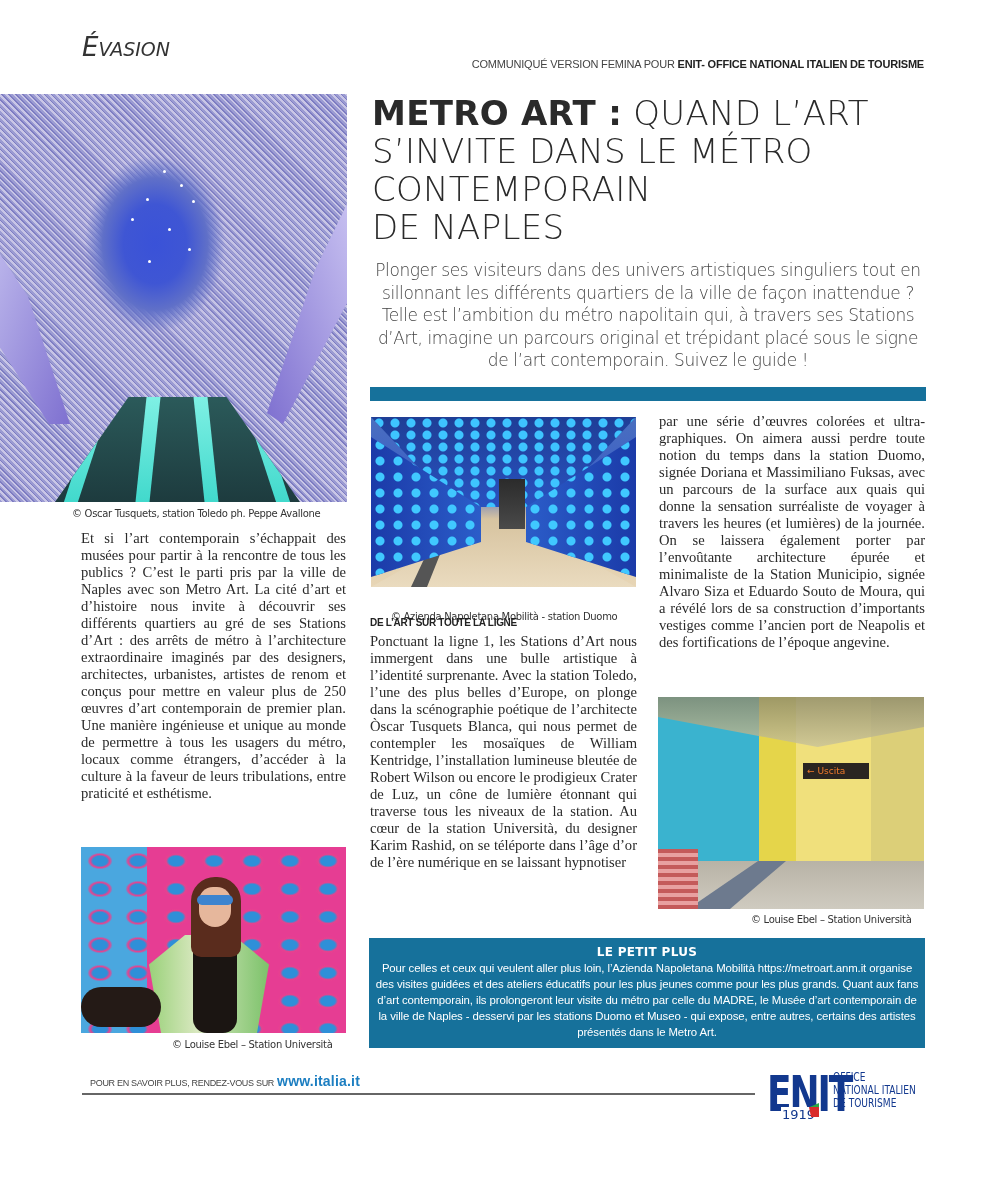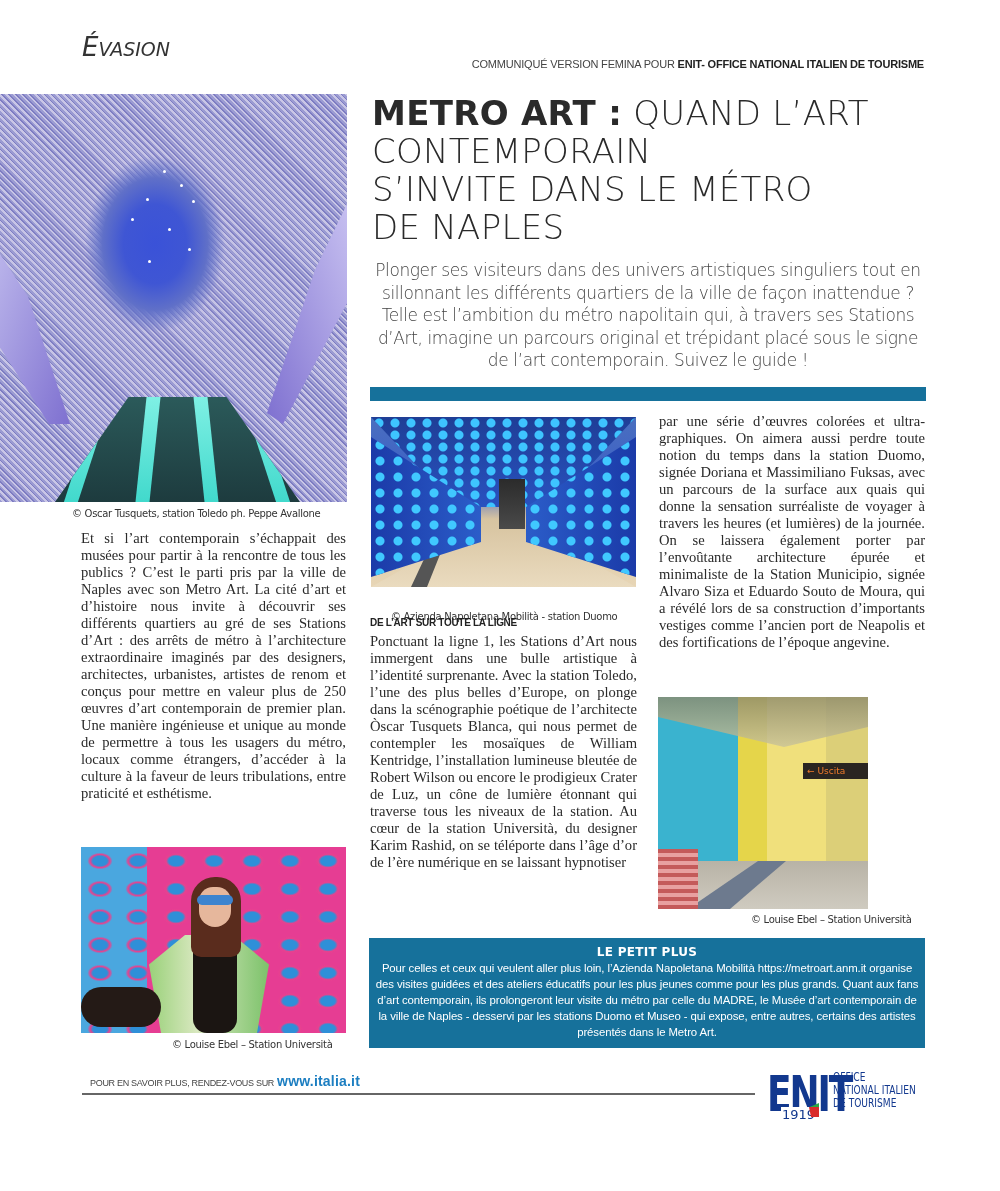--- a/index.html
+++ b/index.html
@@ -64,21 +64,21 @@
       linear-gradient(270deg, #1b3aa8, #2b5dc9);
     clip-path: polygon(100% 0, 0 50%, 0 75%, 100% 100%);
   }
   .duomo-stair { position: absolute; left: 128px; top: 62px; width: 26px; height: 50px; background: linear-gradient(180deg, #2b2b2b, #4a4a4a); }
   .duomo-floor { position: absolute; left: 0; bottom: 0; width: 100%; height: 60px; background: linear-gradient(180deg, #d9c6a3, #eadbbf); clip-path: polygon(40% 0, 60% 0, 100% 100%, 0 100%); }
   .duomo-mat { position: absolute; left: 40px; bottom: 0; width: 40px; height: 60px; background: #555; clip-path: polygon(70% 0, 100% 0, 40% 100%, 0 100%); }
 
   .subhead { position: absolute; left: 370px; top: 617px; font-family: "Liberation Sans", sans-serif; font-size: 10px; font-weight: bold; color: #222; letter-spacing: -0.3px; }
 
   
-  .photo-univ { left: 658px; top: 697px; width: 210px; height: 212px;
+  .photo-univ { left: 658px; top: 697px; width: 266px; height: 212px;
     background: linear-gradient(90deg, #3ab3cf 0 38%, #e5d54a 38% 52%, #f0e07c 52% 80%, #dccf78 80%);
   }
   .univ-ceiling { position: absolute; left: 0; top: 0; width: 100%; height: 50px; background: linear-gradient(180deg, #8d8a6c, #c9c39a); clip-path: polygon(0 0, 100% 0, 100% 60%, 60% 100%, 0 40%); opacity: 0.8; }
   .univ-floor { position: absolute; left: 0; bottom: 0; width: 100%; height: 48px; background: linear-gradient(180deg, #b8b3a6, #cfcbc0); }
   .univ-floor-stripe { position: absolute; left: 30px; bottom: 0; width: 140px; height: 48px; background: #6d7a8e; clip-path: polygon(50% 0, 70% 0, 30% 100%, 0 100%); }
   .univ-sign { position: absolute; left: 145px; top: 66px; width: 66px; height: 16px; background: #2a2521; color: #f07a2a; font-size: 9px; line-height: 16px; padding-left: 4px; font-family: "DejaVu Sans", sans-serif; }
   .univ-stairs { position: absolute; left: 0; bottom: 0; width: 40px; height: 60px; background: repeating-linear-gradient(180deg, #c45a5a 0 4px, #e8a0a0 4px 8px); }
 
   
   .photo-fashion { left: 81px; top: 847px; width: 265px; height: 186px;
@@ -149,22 +149,22 @@
     <div class="fashion-sleeve"></div>
     <div class="fashion-hair"></div>
     <div class="fashion-face"></div>
     <div class="fashion-glasses"></div>
   </div>
 </div>
 <div class="caption" style="left:172px;top:1039px;">© Louise Ebel – Station Università</div>
 
 <div class="title">
   <div><span class="bold">METRO ART :</span><span> QUAND L’ART</span></div>
+  <div>S’INVITE DANS LE MÉTRO</div>
   <div>CONTEMPORAIN</div>
-  <div>S’INVITE DANS LE MÉTRO</div>
   <div>DE NAPLES</div>
 </div>
 <div class="intro">Plonger ses visiteurs dans des univers artistiques singuliers tout en sillonnant les différents quartiers de la ville de façon inattendue ? Telle est l’ambition du métro napolitain qui, à travers ses Stations d’Art, imagine un parcours original et trépidant placé sous le signe de l’art contemporain. Suivez le guide !</div>
 
 <div class="blue-bar"></div>
 
 <div class="photo photo-duomo">
   <div class="duomo-floor"></div>
   <div class="duomo-mat"></div>
   <div class="duomo-ceiling"></div>

